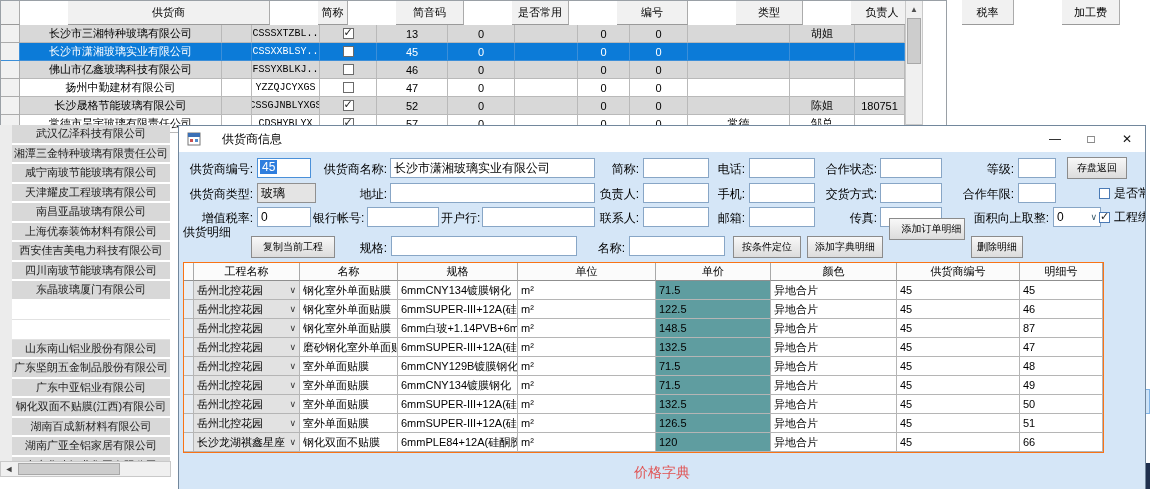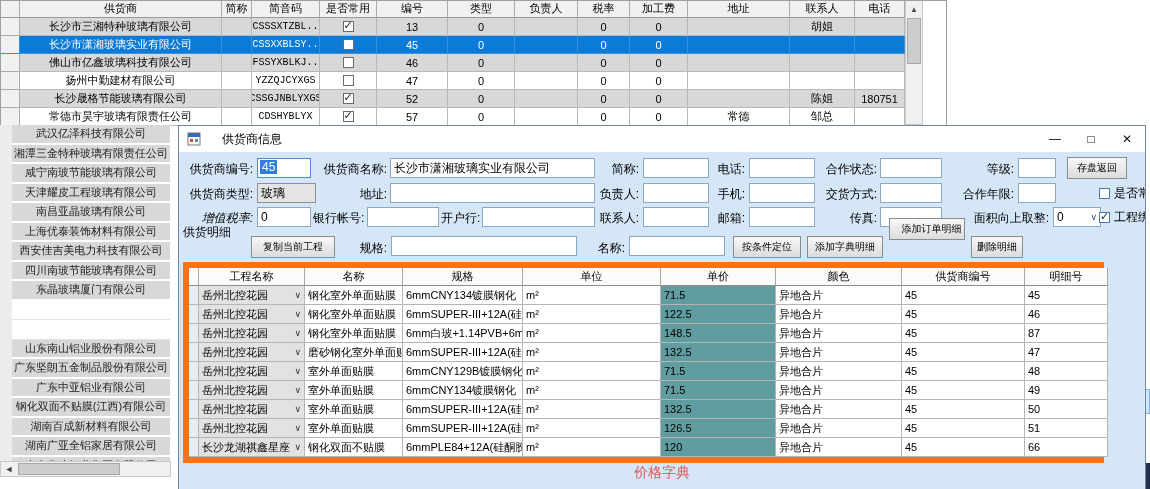--- a/index.html
+++ b/index.html
@@ -2,21 +2,21 @@
 <html><head>
 <meta charset="utf-8">
 <style>
   * { margin:0; padding:0; box-sizing:border-box; }
   body { font-family:"Liberation Sans","DejaVu Sans",sans-serif; background:#fff; }
   .screen { position:relative; width:1150px; height:489px; background:#fff; overflow:hidden; font-size:12px; color:#000; }
 
   
   .top-grid { position:absolute; left:0; top:0; width:905px; }
   .tt-hdr, .tt-row { display:grid; grid-template-columns:20px 202px 30px 68px 57px 71px 67px 63px 52px 58px 102px 65px 50px; }
-  .tt-hdr { height:18px; }
+  .tt-hdr { height:25px;gap:48px; }
   .tt-row { height:18px; background:#fff; }
   .tt-row.shade { background:#d8d8d8; }
   .tt-row.sel { background:#0c7bd8; color:#fff; }
   .hcell { background:#f1f1f1; border-right:1px solid #ababab; border-bottom:1px solid #9a9a9a; display:flex; align-items:center; justify-content:center; font-size:11px; overflow:hidden; }
   .tcell { border-right:1px solid #b9b9b9; border-bottom:1px solid #b9b9b9; display:flex; align-items:center; justify-content:center; font-size:11px; overflow:hidden; white-space:nowrap; }
   .tt-row.sel .tcell { border-color:#3c8fd9; }
   .tcell.rowhdr { background:#f1f1f1; border-color:#ababab; }
   .tcell.code { font-size:10px; font-family:"Liberation Mono","DejaVu Sans Mono",monospace; }
   .cb { display:inline-block; width:11px; height:11px; background:#fff; border:1px solid #6b6b6b; position:relative; }
   .cb.on::after { content:"✓"; position:absolute; left:0px; top:-3px; font-size:11px; font-weight:bold; color:#222; }
@@ -48,21 +48,21 @@
   .finbox { position:absolute; height:20px; border:1px solid #4a90d9; background:#fff; font-size:12px; padding:1px 2px; overflow:hidden; }
   .selhl { background:#2f7ede; color:#fff; padding:0 2px; }
   .fbtn { position:absolute; height:22px; background:linear-gradient(#f8f8f8,#dcdcdc); border:1px solid #8b8b8b; font-size:10px; display:flex; align-items:center; justify-content:center; white-space:nowrap; }
   .fsel { position:absolute; height:20px; border:1px solid #88a6c6; background:#fff; font-size:12px; display:flex; align-items:center; justify-content:space-between; padding:0 3px; }
   .fsel .chev { font-size:9px; color:#356; }
   .fcheck { position:absolute; display:flex; align-items:center; gap:4px; font-size:12px; white-space:nowrap; }
   .fcheck .cb { border-color:#4a7ab5; }
   .section-label { position:absolute; left:4px; top:98px; font-size:12px; }
 
   
-  .dgrid { position:absolute; left:4px; top:136px; width:921px; border:6px solid #f97316; background:#fff; }
+  .dgrid { position:absolute; left:4px; top:136px; width:921px; border:1px solid #f97316; background:#fff; }
   .dg-hrow, .dg-row { display:grid; grid-template-columns:10px 106px 98px 120px 138px 115px 126px 123px 83px; }
   .dg-hrow { height:18px; }
   .dg-row { height:19px; }
   .dhcell { background:#fbfbfb; border-right:1px solid #a8a8a8; border-bottom:1px solid #8f8f8f; display:flex; align-items:center; justify-content:center; font-size:11px; overflow:hidden; }
   .dcell { border-right:1px solid #b5b5b5; border-bottom:1px solid #b5b5b5; display:flex; align-items:center; padding:0 3px; font-size:11px; overflow:hidden; white-space:nowrap; background:#fff; }
   .dcell.rowhdr { background:#e8edf3; padding:0; }
   .dcell.price { background:#5f9da0; }
   .dcell.combo { background:#e2e2e2; justify-content:space-between; }
   .dcell.combo .chev { font-size:9px; color:#333; flex:0 0 auto; }
   .pricedict { position:absolute; left:0; top:338px; width:100%; text-align:center; color:#e05454; font-size:14px; }
@@ -273,21 +273,21 @@
     <input class="fin" style="left: 570px; top: 57px; width: 66px;" value="">
     <span class="flabel" style="left:638px;top:60px;width:60px;">交货方式:</span>
     <input class="fin" style="left: 701px; top: 57px; width: 62px;" value="">
     <span class="flabel" style="left:775px;top:60px;width:60px;">合作年限:</span>
     <input class="fin" style="left: 839px; top: 57px; width: 38px;" value="">
     <div class="fcheck" style="left:920px;top:59px;">
       <span class="cb"></span>
       <span>是否常用</span>
     </div>
 
-    <span class="flabel" style="left:2px;top:84px;width:72px;font-style:italic;">增值税率:</span>
+    <span class="flabel" style="left:2px;top:84px;width:72px;">增值税率:</span>
     <input class="fin" style="left: 78px; top: 81px; width: 54px;" value="0">
     <span class="flabel" style="left:134px;top:84px;width:50px;">银行帐号:</span>
     <input class="fin" style="left: 188px; top: 81px; width: 72px;" value="">
     <span class="flabel" style="left:262px;top:84px;width:38px;">开户行:</span>
     <input class="fin" style="left: 303px; top: 81px; width: 113px;" value="">
     <span class="flabel" style="left:408px;top:84px;width:52px;">联系人:</span>
     <input class="fin" style="left: 464px; top: 81px; width: 66px;" value="">
     <span class="flabel" style="left:530px;top:84px;width:36px;">邮箱:</span>
     <input class="fin" style="left: 570px; top: 81px; width: 66px;" value="">
     <span class="flabel" style="left:660px;top:84px;width:38px;">传真:</span>

